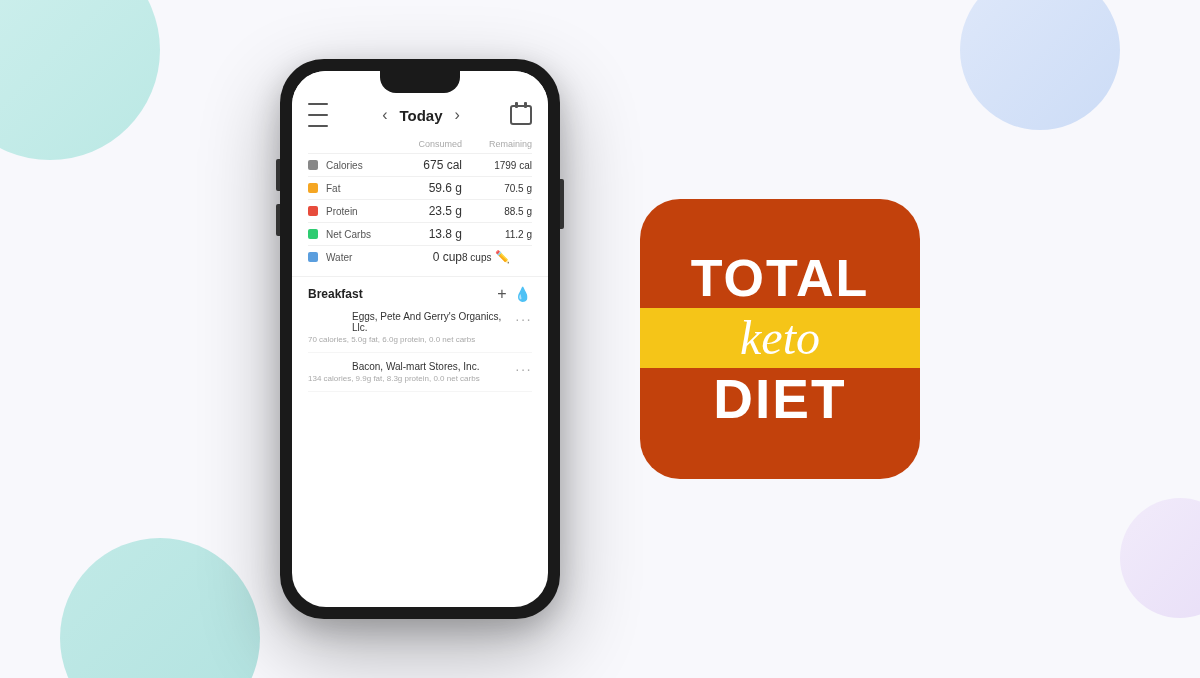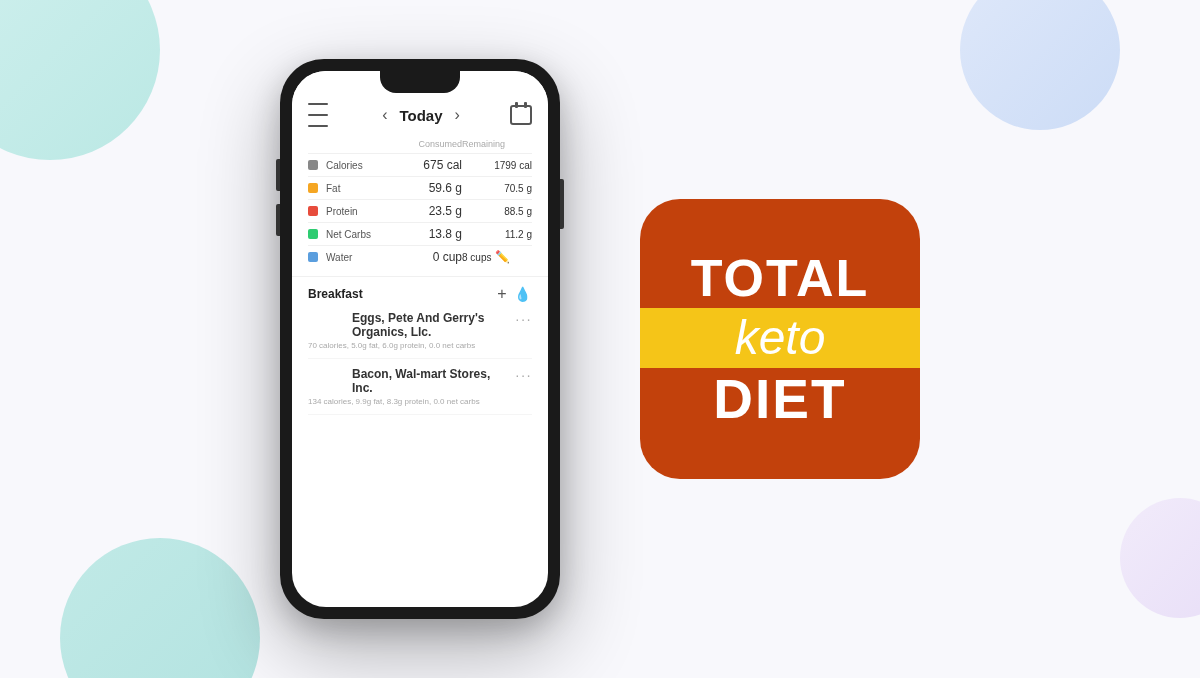--- a/index.html
+++ b/index.html
@@ -266,20 +266,21 @@
     .nutrition-header-consumed {
       font-size: 9px;
       color: #aaa;
       width: 70px;
       text-align: right;
     }
     .nutrition-header-remaining {
       font-size: 9px;
       color: #aaa;
       width: 70px;
+      text-align: right;
     }
 
     .nutrition-row {
       display: flex;
       align-items: center;
       padding: 4px 0;
       border-top: 1px solid #f0f0f0;
     }
 
     .nutrition-dot {
@@ -355,22 +356,22 @@
       margin-bottom: 8px;
       padding-bottom: 8px;
       border-bottom: 1px solid #f5f5f5;
     }
 
     .food-info {
       flex: 1;
     }
 
     .food-name {
-      font-size: 12px;
-      font-weight: 700;
+      font-size: 10px;
+      font-weight: 400;
       color: #333;
       margin-bottom: 2px;
       padding-left: 44px;
     }
 
     .food-macros {
       font-size: 8px;
       color: #aaa;
     }
 
@@ -420,21 +421,21 @@
       display: flex;
       align-items: center;
       justify-content: center;
     }
 
     .logo-keto {
       font-size: 48px;
       font-weight: 400;
       color: #fff;
       font-style: italic;
-      font-family: Liberation Sans, sans-serif;
+      font-family: Liberation Serif, serif;
       line-height: 1;
     }
 
     .logo-diet {
       font-size: 55px;
       font-weight: 900;
       color: #fff;
       text-transform: uppercase;
       letter-spacing: 2px;
       line-height: 1;

